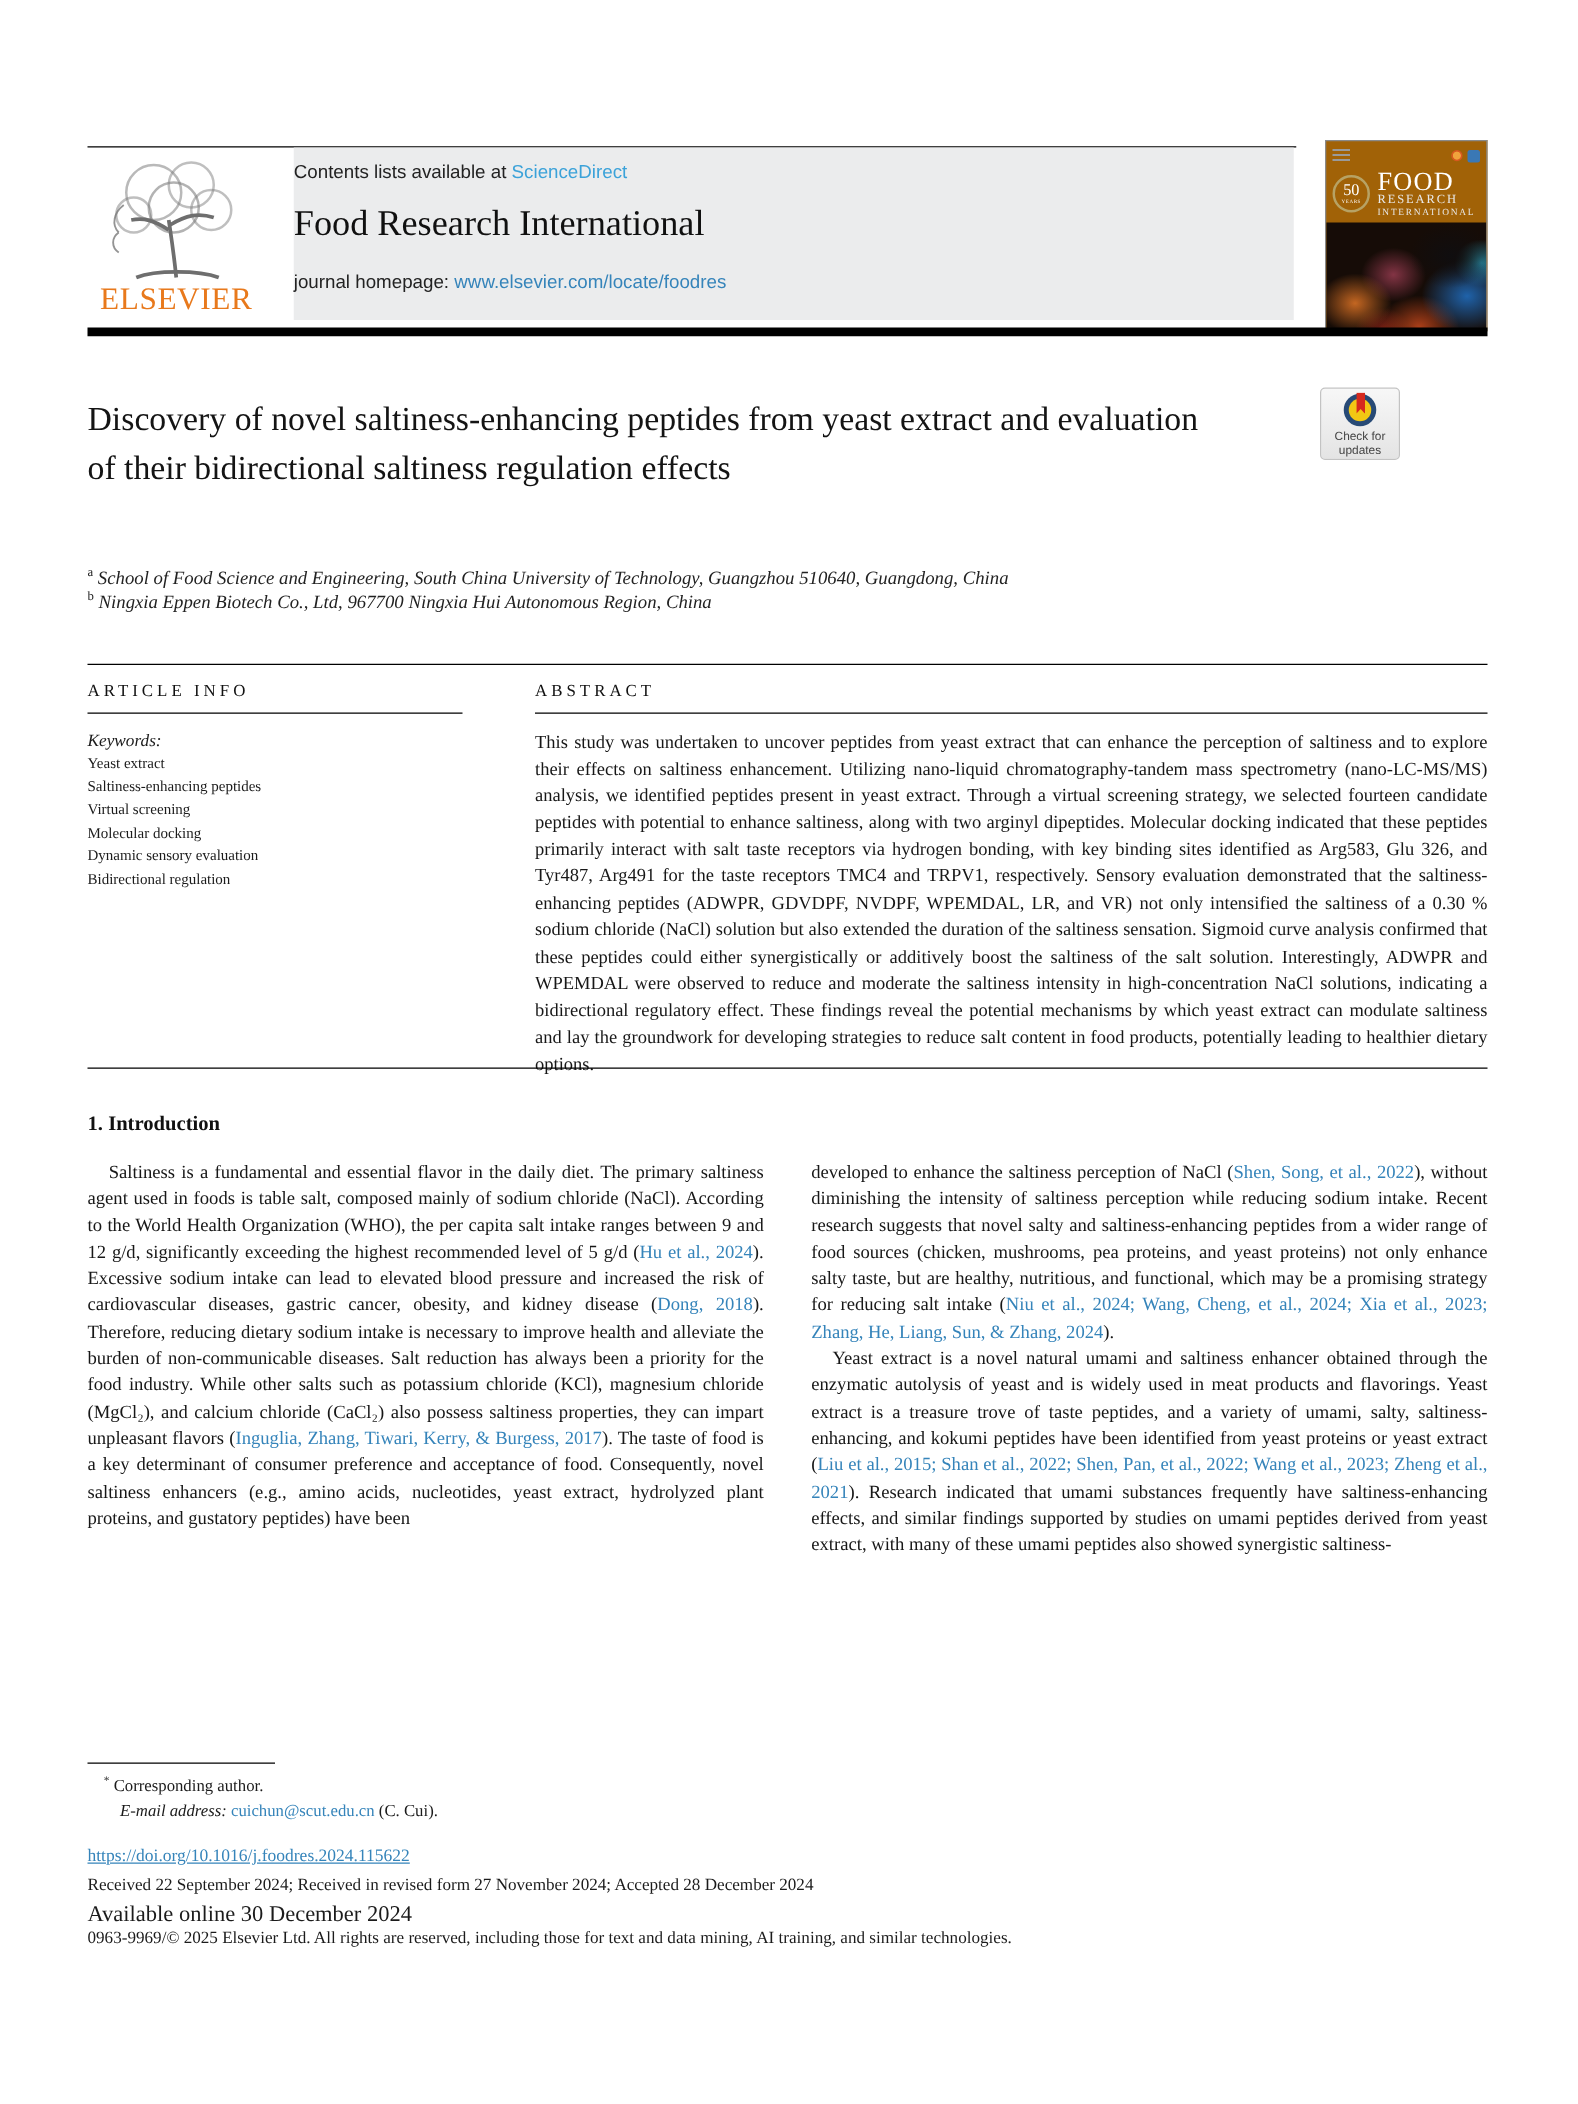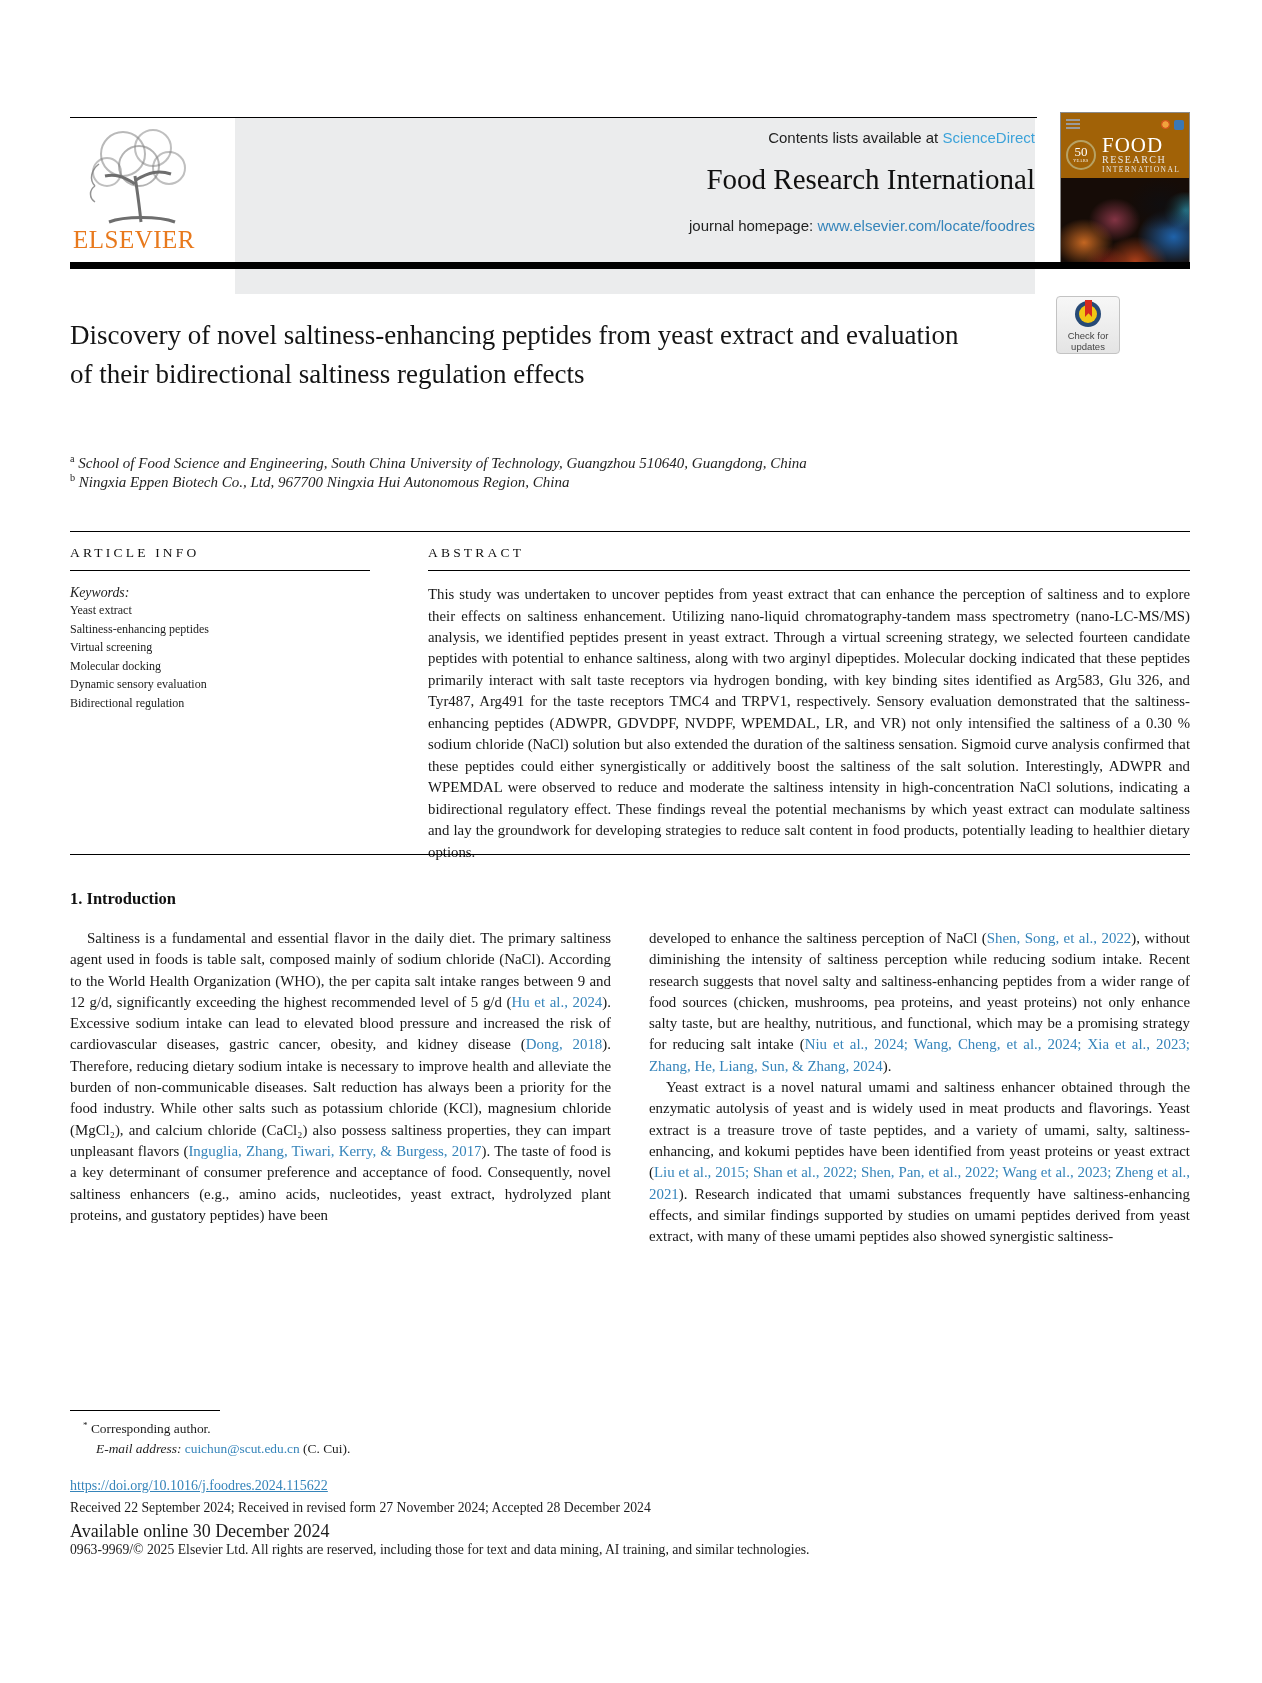--- a/index.html
+++ b/index.html
@@ -15,26 +15,26 @@
   #page{position:relative;width:1262px;height:1683px;background:#fff;overflow:hidden;}
   .abs{position:absolute;}
   .lnk{color:var(--link);}
   .ital{font-style:italic;}
   sup{font-size:68%;line-height:0;}
 
   #journal-ref{left:0;top:66px;width:100%;text-align:center;font-size:15px;color:var(--ref);letter-spacing:.2px;}
   #top-rule{left:70px;top:117px;width:967px;height:1.3px;background:#000;}
 
   
-  #elsevier-logo{left:73px;top:124px;width:136px;height:134px;}
+  #elsevier-logo{left:73px;top:124px;width:136px;height:134px;text-align:center;}
   #elsevier-logo svg{display:block;margin:0 auto;}
   #elsevier-logo .els-word{font-family:"Liberation Serif",serif;font-size:25px;color:var(--orange);letter-spacing:.5px;margin-top:-2px;}
 
   
-  #header-box{left:235px;top:118px;width:800px;height:176px;background:#ebeced;text-align:right;font-family:"Liberation Sans",sans-serif;}
+  #header-box{left:235px;top:118px;width:800px;height:138px;background:#ebeced;text-align:left;font-family:"Liberation Sans",sans-serif;}
   #header-box .contents-line{padding-top:11px;font-size:15px;color:#222;}
   #header-box .sd{color:var(--sd);}
   #header-box .jname{font-family:"Liberation Serif",serif;font-size:29px;color:#101010;margin-top:17px;}
   #header-box .homepage{font-size:15px;color:#222;margin-top:21px;}
   #header-box .hp-link{color:var(--link);}
 
   
   #cover-thumb{left:1060px;top:112px;width:130px;height:153px;background:#a16207;border:1px solid #8a8a8a;overflow:hidden;}
   .cover-toprow{height:20px;display:flex;justify-content:space-between;align-items:center;padding:3px 5px 0 5px;}
   .mini-els{width:14px;height:12px;background:repeating-linear-gradient(#9a9a9a 0 2px,transparent 2px 4px);}
@@ -57,21 +57,21 @@
     radial-gradient(30px 26px at 97% 34%, rgba(46,168,198,.8), transparent 72%),
     radial-gradient(46px 36px at 58% 88%, rgba(198,72,28,.85), transparent 70%),
     radial-gradient(30px 24px at 35% 90%, rgba(122,30,20,.9), transparent 72%),
     #160c07;}
 
   #black-bar{left:70px;top:262px;width:1120px;height:7px;background:#000;}
 
   #article-title{left:70px;top:316px;width:890px;font-size:27px;line-height:39px;color:#141414;}
 
   
-  #check-badge{left:1056px;top:296px;width:64px;height:58px;border:1px solid #c3c3c3;border-radius:4px;background:linear-gradient(#f7f7f7,#e4e4e4);text-align:center;padding-top:4px;}
+  #check-badge{left:1056px;top:310px;width:64px;height:58px;border:1px solid #c3c3c3;border-radius:4px;background:linear-gradient(#f7f7f7,#e4e4e4);text-align:center;padding-top:4px;}
   .cm-circle{position:relative;width:26px;height:26px;margin:0 auto;border-radius:50%;background:#274a76;}
   .cm-inner{position:absolute;left:4px;top:4px;width:18px;height:18px;border-radius:50%;background:#f2c714;}
   .cm-ribbon{position:absolute;left:10px;top:-1px;width:7px;height:17px;background:#d62a1e;clip-path:polygon(0 0,100% 0,100% 100%,50% 78%,0 100%);}
   #check-badge .cb-txt{font-family:"Liberation Sans",sans-serif;font-size:9.5px;line-height:11px;color:#444;margin-top:3px;}
 
   #authors{left:70px;top:414px;width:1000px;font-size:18.5px;color:#151515;}
   #authors sup{color:var(--link);}
   #affiliations{left:70px;top:454px;width:900px;font-size:15px;line-height:18px;color:#222;}
   #affiliations .affline{margin-bottom:1px;}
 

